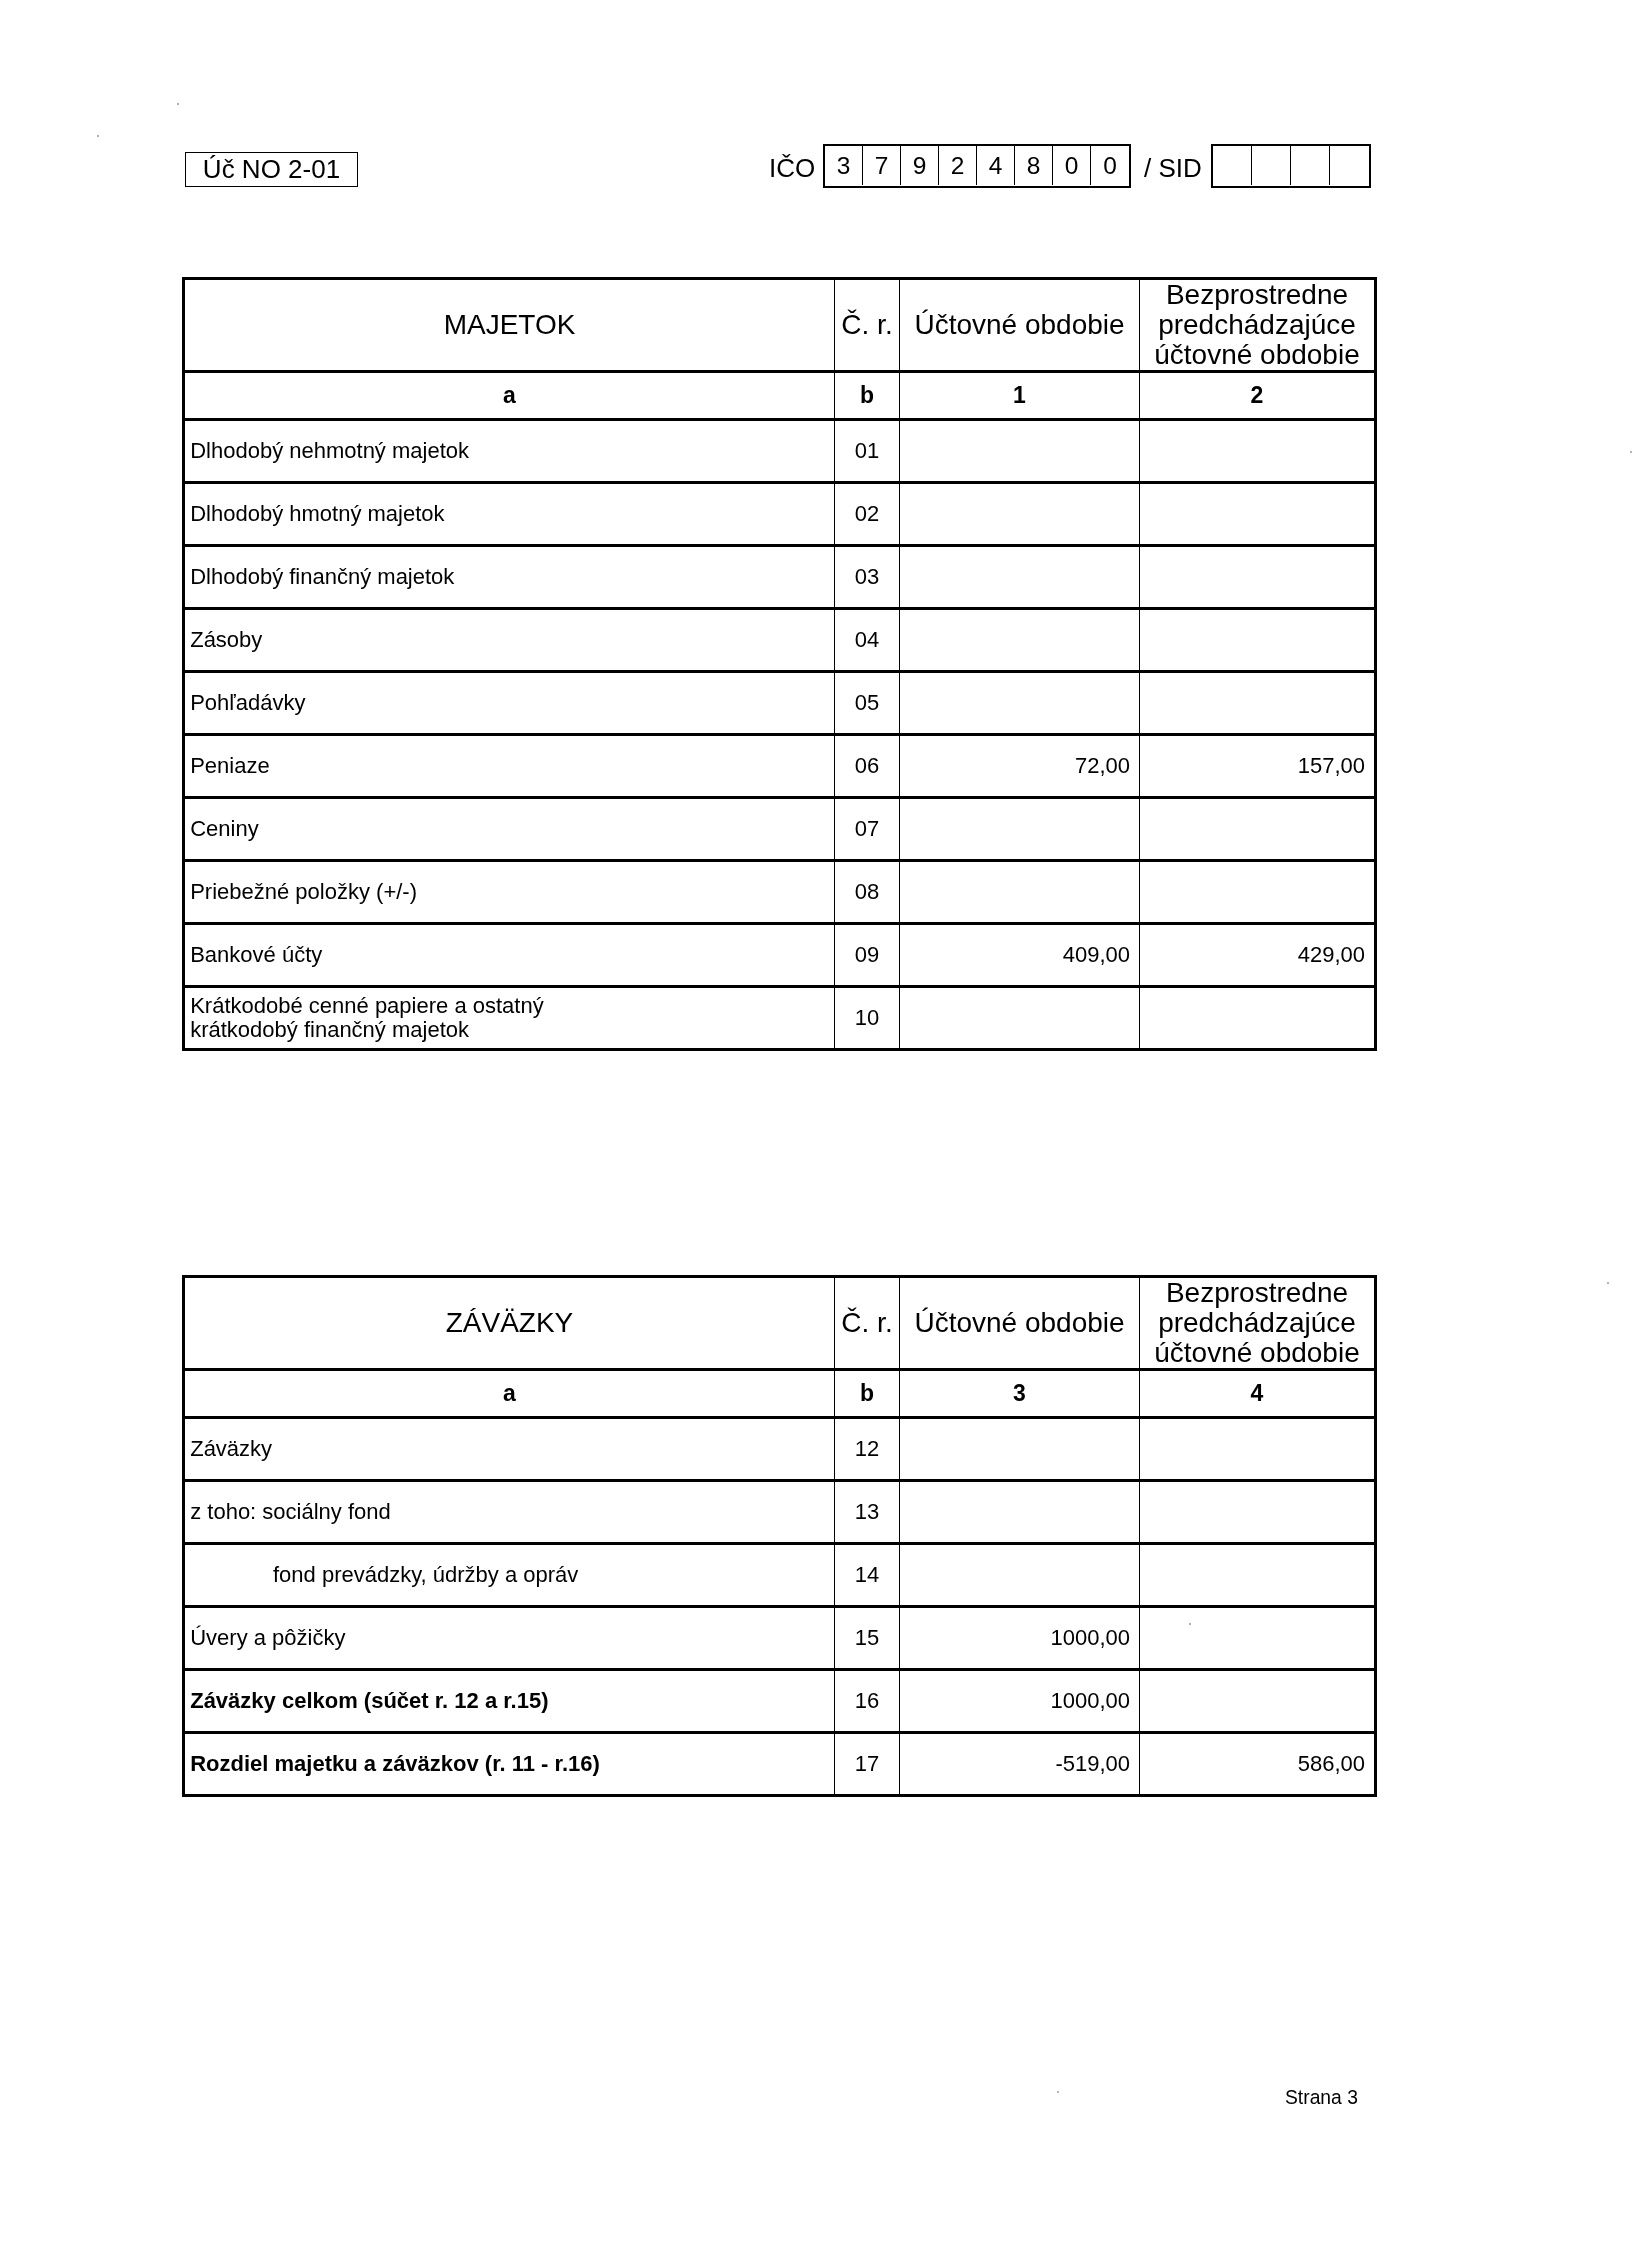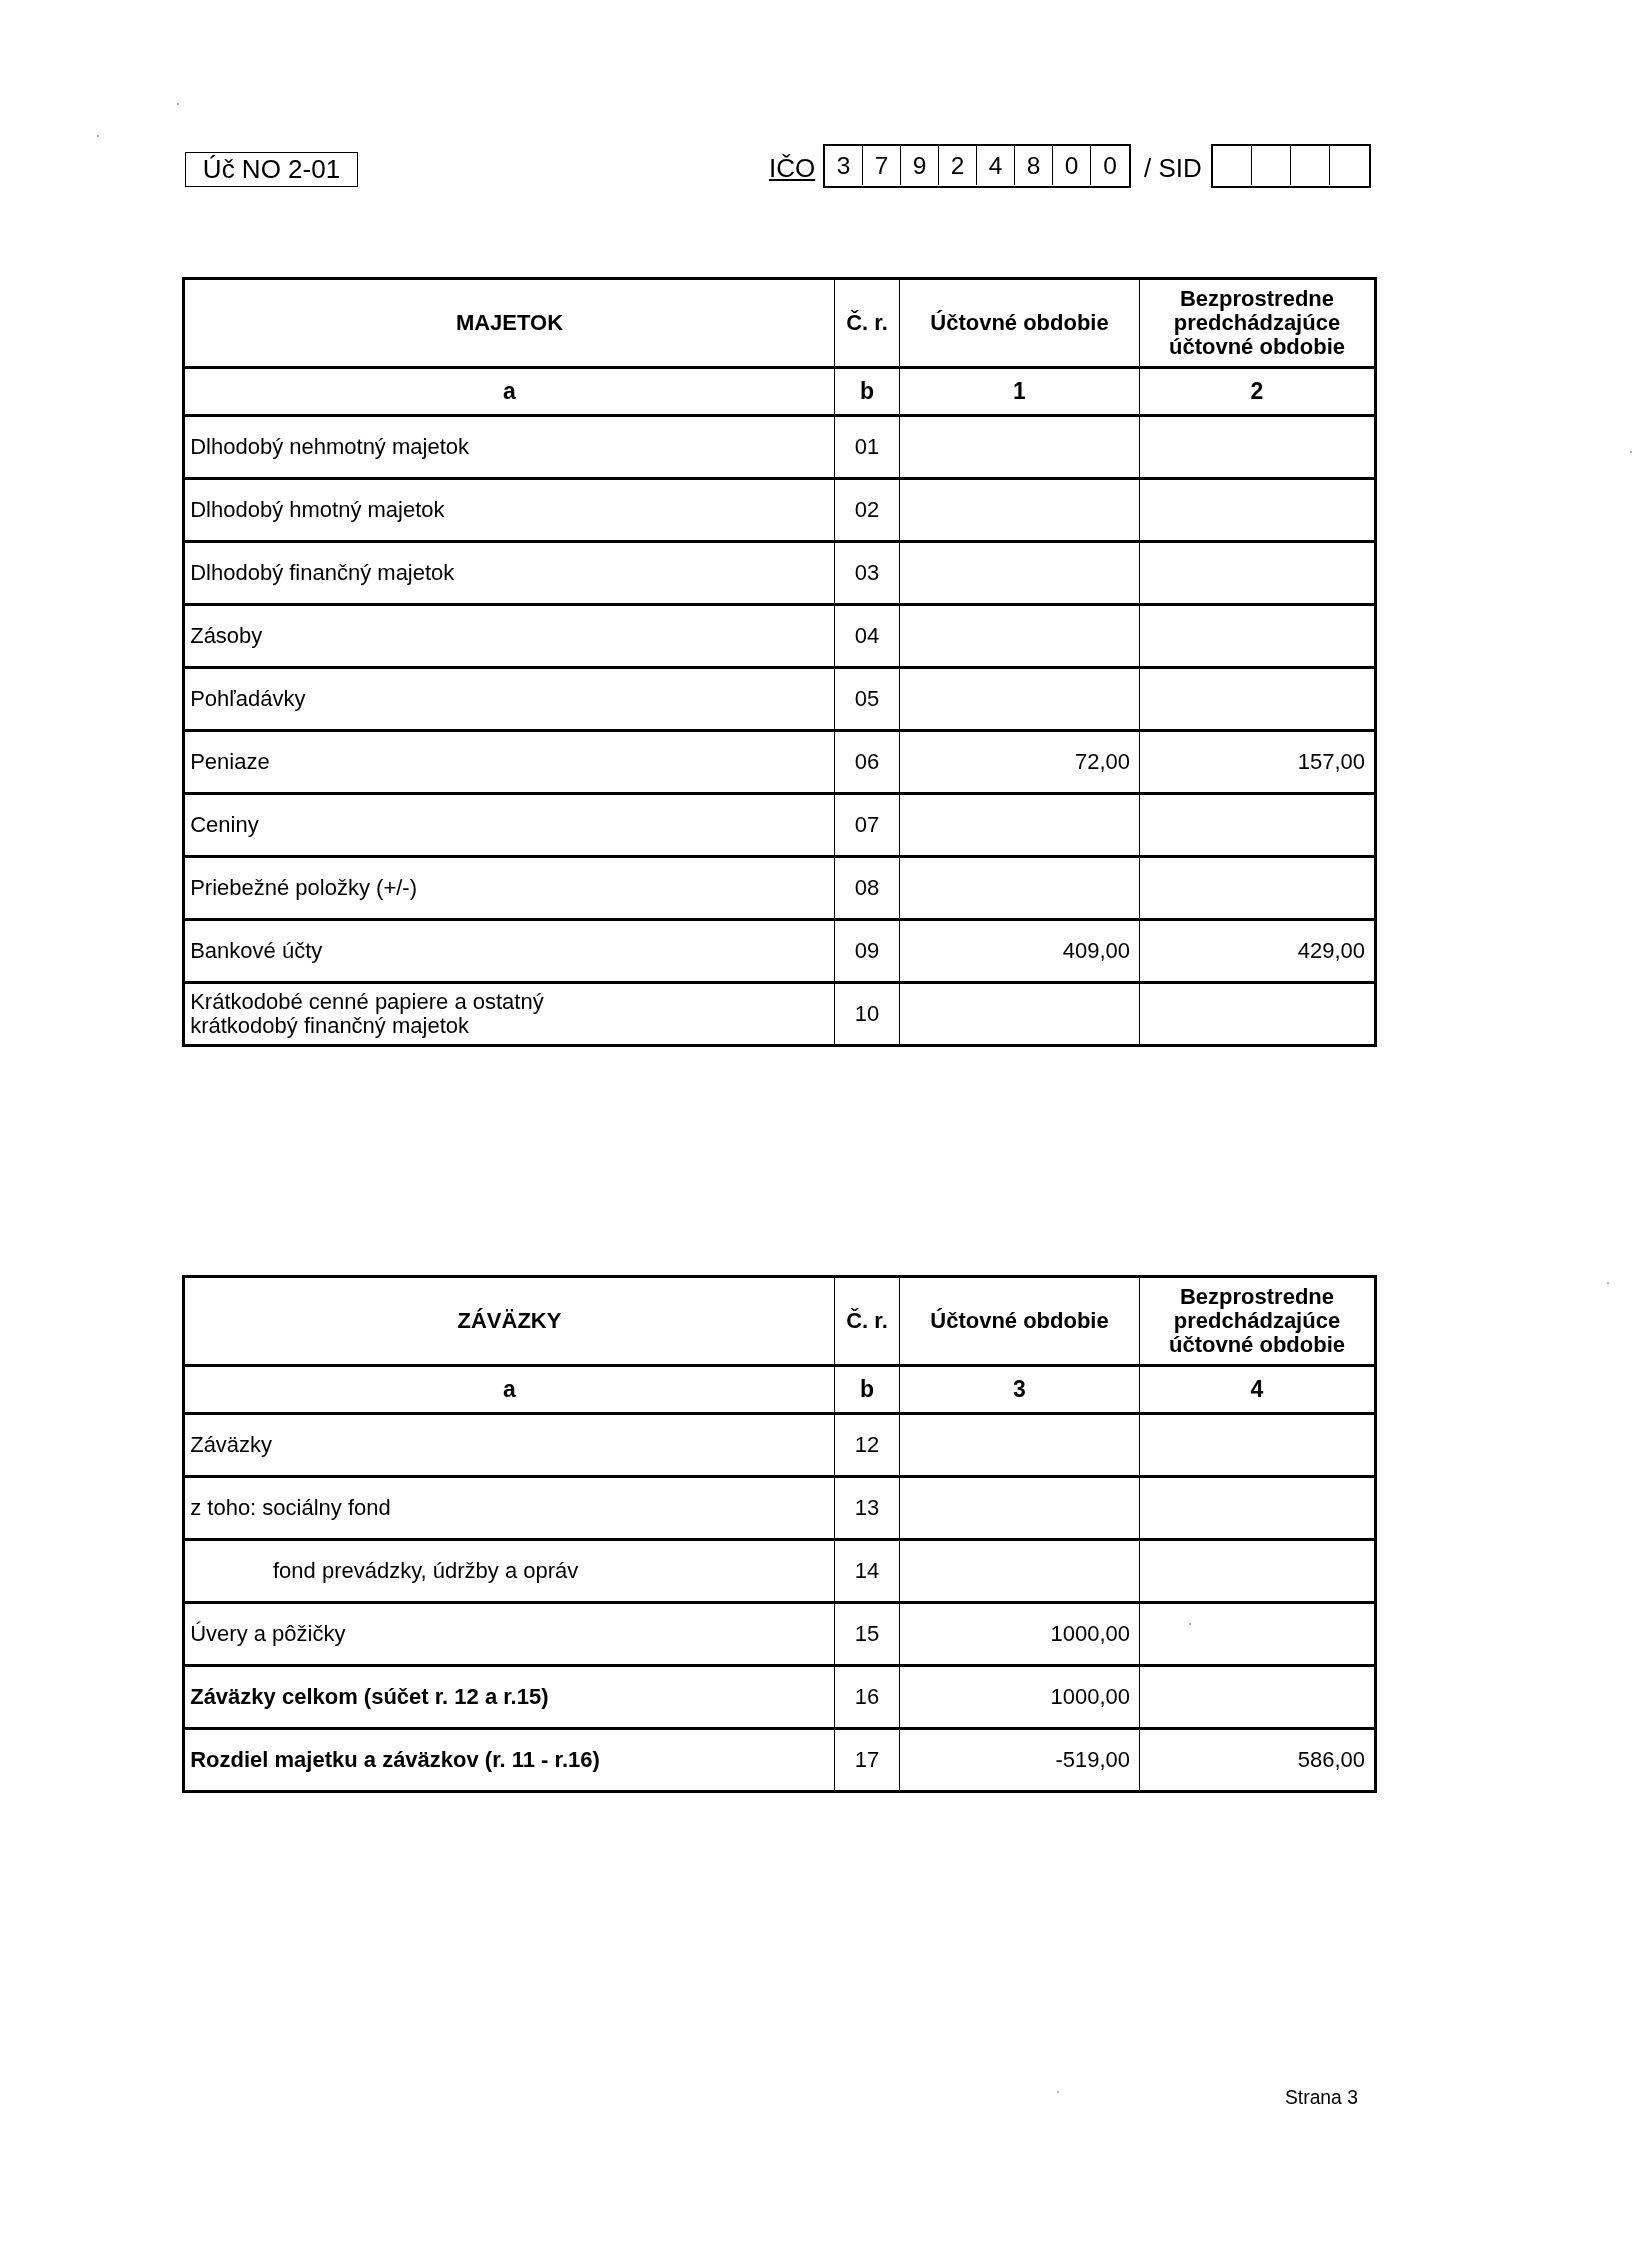--- a/index.html
+++ b/index.html
@@ -9,21 +9,21 @@
     overflow: hidden;
   }
   .abs { position: absolute; }
 
   
   .form-code {
     left: 185px; top: 152px; width: 173px; height: 35px;
     border: 1.9px solid #000; box-sizing: border-box;
     font-size: 26px; line-height: 32px; text-align: center;
   }
-  .ico-label { left: 769px; top: 152px; font-size: 26px; line-height: 32px; text-decoration: underline; }
+  .ico-label { left: 769px; top: 152px; font-size: 26px; line-height: 32px; }
   .ico-boxes {
     left: 823px; top: 144px; height: 44px; display: flex;
     border: 2.6px solid #000; box-sizing: border-box;
   }
   .ico-cell {
     width: 38px; height: 39px; border-right: 1.9px solid #000; box-sizing: border-box;
     font-size: 24.5px; line-height: 39px; text-align: center;
   }
   .ico-cell:last-child { border-right: none; }
   .sid-label { left: 1144px; top: 152px; font-size: 26px; line-height: 32px; }
@@ -44,21 +44,21 @@
     border-top: 3.9px solid #000; border-bottom: 3.9px solid #000;
     padding: 0; box-sizing: border-box; font-size: 22px; vertical-align: middle;
   }
   table.fin td:first-child { border-left: 3.2px solid #000; }
   table.fin td:last-child { border-right: 3.2px solid #000; }
   col.c-a { width: 651px; }
   col.c-b { width: 65px; }
   col.c-1 { width: 240px; }
   col.c-2 { width: 236px; }
 
-  tr.hdr td { height: 89px; font-weight: bold; text-align: center; font-size: 22px; line-height: 24px; }
+  tr.hdr td { height: 89px; font-weight: normal; text-align: center; font-size: 28px; line-height: 30px; }
   tr.sub td { height: 48px; font-weight: bold; text-align: center; font-size: 23px; }
   tr.row td { height: 63px; }
   td.lbl { padding-left: 5.2px !important; line-height: 24.5px; }
   td.lbl.indent { padding-left: 88px !important; }
   td.num { text-align: center; }
   td.val { text-align: right; padding-right: 9px !important; font-size: 23px; }
   tr.bold td.lbl { font-weight: bold; }
 
   .page-num { left: 1285px; top: 2087px; font-size: 19.3px; font-weight: normal; }
 

